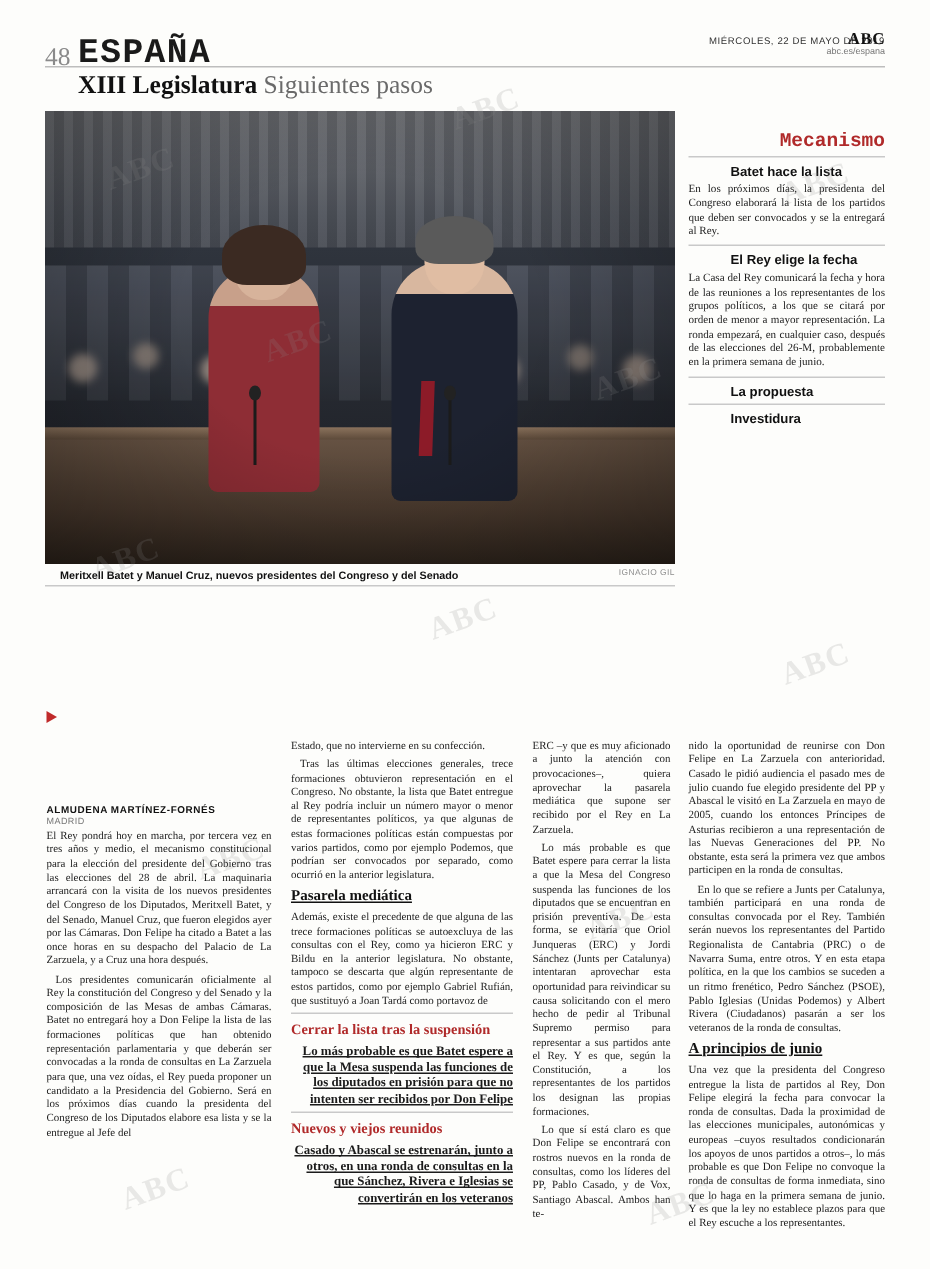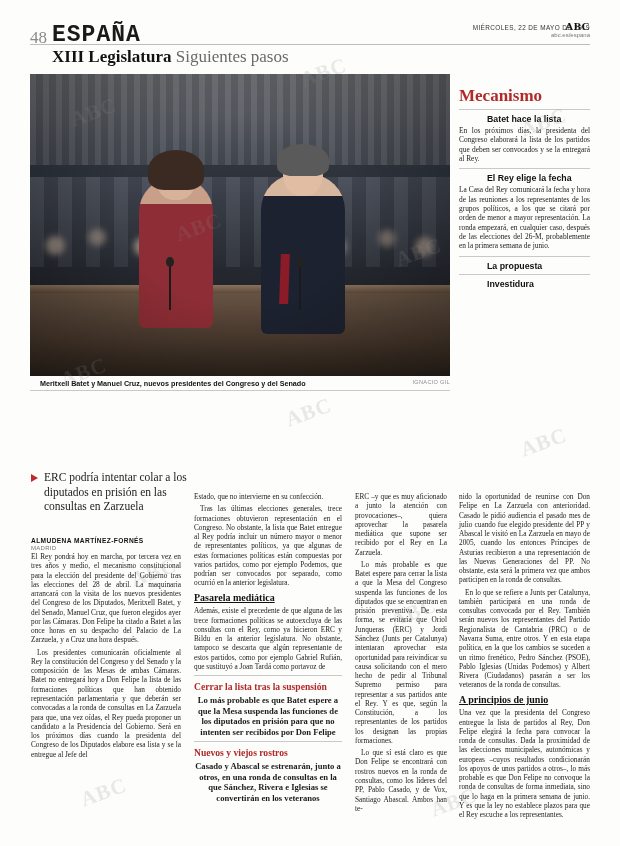--- a/index.html
+++ b/index.html
@@ -295,41 +295,43 @@
     font-size: 9.6px;
     font-weight: bold;
     color: #b02a2a;
     margin: 5px 0 2px 0;
   }
   .lead-bold {
     font-family: "Liberation Serif", serif;
     font-size: 8.6px;
     font-weight: bold;
     line-height: 1.22;
-    text-align: center;
+    text-align: right;
     margin: 0 0 4px 0;
+    text-decoration: underline;
   }
   .hr-thin {
     border: none;
     border-top: 1px solid #c9c9c9;
     margin: 4px 0 3px 0;
   }
 
   
   .sidebox {
     position: absolute;
     left: 459px; top: 86px;
     width: 131px;
   }
   .sidebox .box-title {
-    font-family: Liberation Serif, serif;
-    font-size: 17px;
+    font-family: Liberation Mono, monospace;
+    font-size: 13px;
     font-weight: bold;
     color: #b02a2a;
     margin-bottom: 3px;
+    text-align: right;
   }
   .sidebox .rule {
     border-top: 1px solid #c9c9c9;
     margin: 3px 0 4px 0;
   }
   .sidebox h4 {
     margin: 0 0 2px 0;
     font-family: Liberation Sans, sans-serif;
     font-size: 8.8px;
     font-weight: bold;
@@ -375,42 +377,41 @@
     <div class="mic1"></div>
     <div class="mic2"></div>
     <div class="vignette"></div>
   </div>
   <div class="photo-caption">Meritxell Batet y Manuel Cruz, nuevos presidentes del Congreso y del Senado</div>
   <div class="photo-credit">IGNACIO GIL</div>
   <div class="rule-under-photo"></div>
 
 
   <div class="bullet-tri"></div>
-  <div class="subhead">ERC podría intentar colar a los diputados en prisión en las consultas en Zarzuela</div>
 
   <div class="byline">
     <div class="author">ALMUDENA MARTÍNEZ-FORNÉS</div>
     <div class="city">MADRID</div>
   </div>
 
   <div class="col col1">
     <p class="first">El Rey pondrá hoy en marcha, por tercera vez en tres años y medio, el mecanismo constitucional para la elección del presidente del Gobierno tras las elecciones del 28 de abril. La maquinaria arrancará con la visita de los nuevos presidentes del Congreso de los Diputados, Meritxell Batet, y del Senado, Manuel Cruz, que fueron elegidos ayer por las Cámaras. Don Felipe ha citado a Batet a las once horas en su despacho del Palacio de La Zarzuela, y a Cruz una hora después.</p>
     <p>Los presidentes comunicarán oficialmente al Rey la constitución del Congreso y del Senado y la composición de las Mesas de ambas Cámaras. Batet no entregará hoy a Don Felipe la lista de las formaciones políticas que han obtenido representación parlamentaria y que deberán ser convocadas a la ronda de consultas en La Zarzuela para que, una vez oídas, el Rey pueda proponer un candidato a la Presidencia del Gobierno. Será en los próximos días cuando la presidenta del Congreso de los Diputados elabore esa lista y se la entregue al Jefe del</p>
   </div>
 
   <div class="col col2">
     <p class="first">Estado, que no intervierne en su confección.</p>
     <p>Tras las últimas elecciones generales, trece formaciones obtuvieron representación en el Congreso. No obstante, la lista que Batet entregue al Rey podría incluir un número mayor o menor de representantes políticos, ya que algunas de estas formaciones políticas están compuestas por varios partidos, como por ejemplo Podemos, que podrían ser convocados por separado, como ocurrió en la anterior legislatura.</p>
     <div class="subhead-b">Pasarela mediática</div>
     <p class="first">Además, existe el precedente de que alguna de las trece formaciones políticas se autoexcluya de las consultas con el Rey, como ya hicieron ERC y Bildu en la anterior legislatura. No obstante, tampoco se descarta que algún representante de estos partidos, como por ejemplo Gabriel Rufián, que sustituyó a Joan Tardá como portavoz de</p>
     <hr class="hr-thin">
     <div class="subhead-red">Cerrar la lista tras la suspensión</div>
     <div class="lead-bold">Lo más probable es que Batet espere a que la Mesa suspenda las funciones de los diputados en prisión para que no intenten ser recibidos por Don Felipe</div>
     <hr class="hr-thin">
-    <div class="subhead-red">Nuevos y viejos rostros</div>
+    <div class="subhead-red">Nuevos y viejos reunidos</div>
     <div class="lead-bold">Casado y Abascal se estrenarán, junto a otros, en una ronda de consultas en la que Sánchez, Rivera e Iglesias se convertirán en los veteranos</div>
   </div>
 
   <div class="col col3">
     <p class="first">ERC –y que es muy aficionado a junto la atención con provocaciones–, quiera aprovechar la pasarela mediática que supone ser recibido por el Rey en La Zarzuela.</p>
     <p>Lo más probable es que Batet espere para cerrar la lista a que la Mesa del Congreso suspenda las funciones de los diputados que se encuentran en prisión preventiva. De esta forma, se evitaría que Oriol Junqueras (ERC) y Jordi Sánchez (Junts per Catalunya) intentaran aprovechar esta oportunidad para reivindicar su causa solicitando con el mero hecho de pedir al Tribunal Supremo permiso para representar a sus partidos ante el Rey. Y es que, según la Constitución, a los representantes de los partidos los designan las propias formaciones.</p>
     <p>Lo que sí está claro es que Don Felipe se encontrará con rostros nuevos en la ronda de consultas, como los líderes del PP, Pablo Casado, y de Vox, Santiago Abascal. Ambos han te-</p>
   </div>
 
   <div class="col col4">

